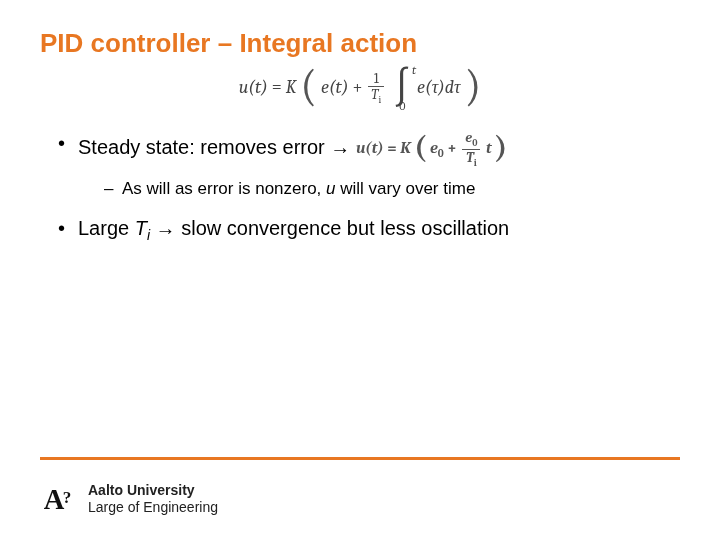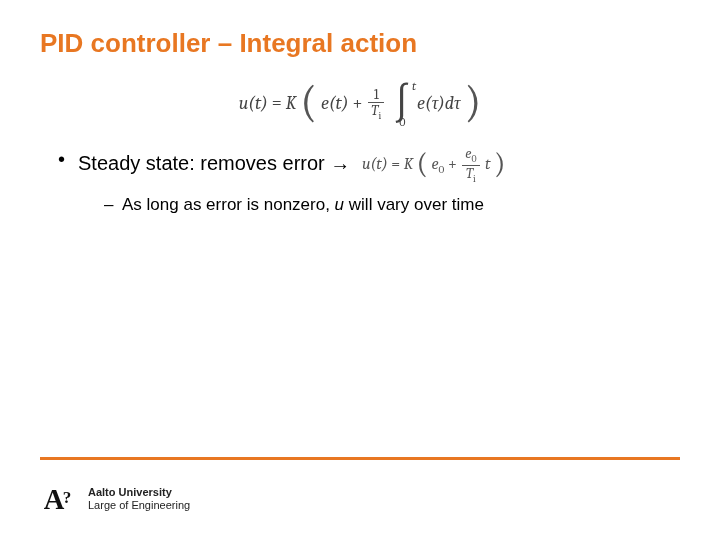--- a/index.html
+++ b/index.html
@@ -1,46 +1,46 @@
 <!DOCTYPE html>
 <html><head>
 <meta charset="utf-8">
 <style>
   * { box-sizing: border-box; margin: 0; padding: 0; }
   html, body { width: 720px; height: 540px; font-family: Arial, Helvetica, sans-serif; background: #fff; color: #000; }
   .slide { position: relative; width: 720px; height: 540px; padding: 28px 40px 0 40px; }
-  .title { font-size: 26px; font-weight: bold; color: #e87722; margin-bottom: 28px; }
+  .title { font-size: 26px; font-weight: bold; color: #e87722; margin-bottom: 12px; }
   .eq-main { width: 100%; text-align: center; margin: 6px 0 24px 0; }
   .math { font-family: Cambria, Georgia, 'Times New Roman', serif; font-style: italic; font-size: 18px; color: #444; white-space: nowrap; }
   .math .rm { font-style: normal; }
   .paren-l, .paren-r { font-size: 44px; font-style: normal; display: inline-block; vertical-align: middle; line-height: 0; position: relative; top: -2px; color: #555; }
   .frac { display: inline-block; vertical-align: middle; text-align: center; font-size: 14px; line-height: 1.1; margin: 0 2px; }
   .frac .num { display: block; border-bottom: 1px solid #555; padding: 0 3px; }
   .frac .den { display: block; padding: 0 3px; }
   .intwrap { display: inline-block; vertical-align: middle; position: relative; margin: 0 3px; }
   .intwrap .upper { position: absolute; top: -10px; right: -6px; font-size: 12px; font-style: italic; }
   .intwrap .intsym { font-size: 40px; font-style: normal; line-height: 0.6; display: inline-block; position: relative; top: 2px; }
   .intwrap .lower { position: absolute; bottom: -10px; left: 6px; font-size: 12px; font-style: normal; }
   ul.bullets { list-style: none; margin-top: 8px; }
   ul.bullets > li { font-size: 20px; margin: 14px 0 14px 18px; position: relative; padding-left: 20px; line-height: 1.35; }
   ul.bullets > li::before { content: "•"; position: absolute; left: 0; top: 0; font-size: 20px; }
   .arrow { font-family: 'Segoe UI Symbol', Arial, sans-serif; }
   .sub-list { list-style: none; margin-top: 10px; }
   .sub-list > li { font-size: 17px; margin-left: 26px; position: relative; padding-left: 18px; }
   .sub-list > li::before { content: "–"; position: absolute; left: 0; top: 0; }
-  .inline-eq { margin-left: 6px; vertical-align: middle; }
+  .inline-eq { vertical-align: middle; font-weight: bold; }
   .inline-eq .math { font-size: 16px; color: #555; }
   .inline-eq .paren-l, .inline-eq .paren-r { font-size: 30px; top: -1px; }
   .ital { font-style: italic; }
   .subsc { font-size: 0.7em; vertical-align: sub; font-style: italic; }
   .sub0 { font-size: 0.7em; vertical-align: sub; font-style: normal; }
   .footer-rule { position: absolute; left: 40px; right: 40px; bottom: 80px; height: 3px; background: #e87722; }
   .logo { position: absolute; left: 40px; bottom: 22px; display: flex; align-items: center; gap: 10px; }
   .logo-mark { width: 38px; height: 38px; position: relative; }
-  .logo-text { font-size: 11px; line-height: 1.2; color: #222; }
+  .logo-text { font-size: 14px; line-height: 1.2; color: #222; }
   .logo-text .l1 { font-weight: bold; }
 </style>
 </head>
 <body>
 
 <div class="slide">
 
   <h1 class="title">PID controller – Integral action</h1>
 
   <div class="eq-main">
@@ -81,25 +81,28 @@
           <span class="frac">
             <span class="num"><span>e</span><span class="sub0">0</span></span>
             <span class="den"><span>T</span><span class="sub0">i</span></span>
           </span>
           <span>t</span>
           <span class="paren-r">)</span>
         </span>
       </span>
       <ul class="sub-list">
         <li>
-          <span>As long as error is nonzero, </span><span class="ital">u</span><span> will vary over time</span>
+          <span>As will as error is nonzero, </span><span class="ital">u</span><span> will vary over time</span>
         </li>
       </ul>
     </li>
 
+    <li>
+      <span>Large </span><span class="ital"><span>T</span><span class="subsc">i</span></span><span class="arrow"> → </span><span>slow convergence but less oscillation</span>
+    </li>
 
   </ul>
 
   <div class="footer-rule"></div>
 
   <div class="logo">
     <div class="logo-mark">
       <svg viewBox="0 0 40 40" width="38" height="38">
         <text x="4" y="30" font-family="Georgia,serif" font-size="30" font-weight="bold" fill="#111">A</text>
         <text x="24" y="24" font-family="Georgia,serif" font-size="18" font-weight="bold" fill="#111">?</text>

